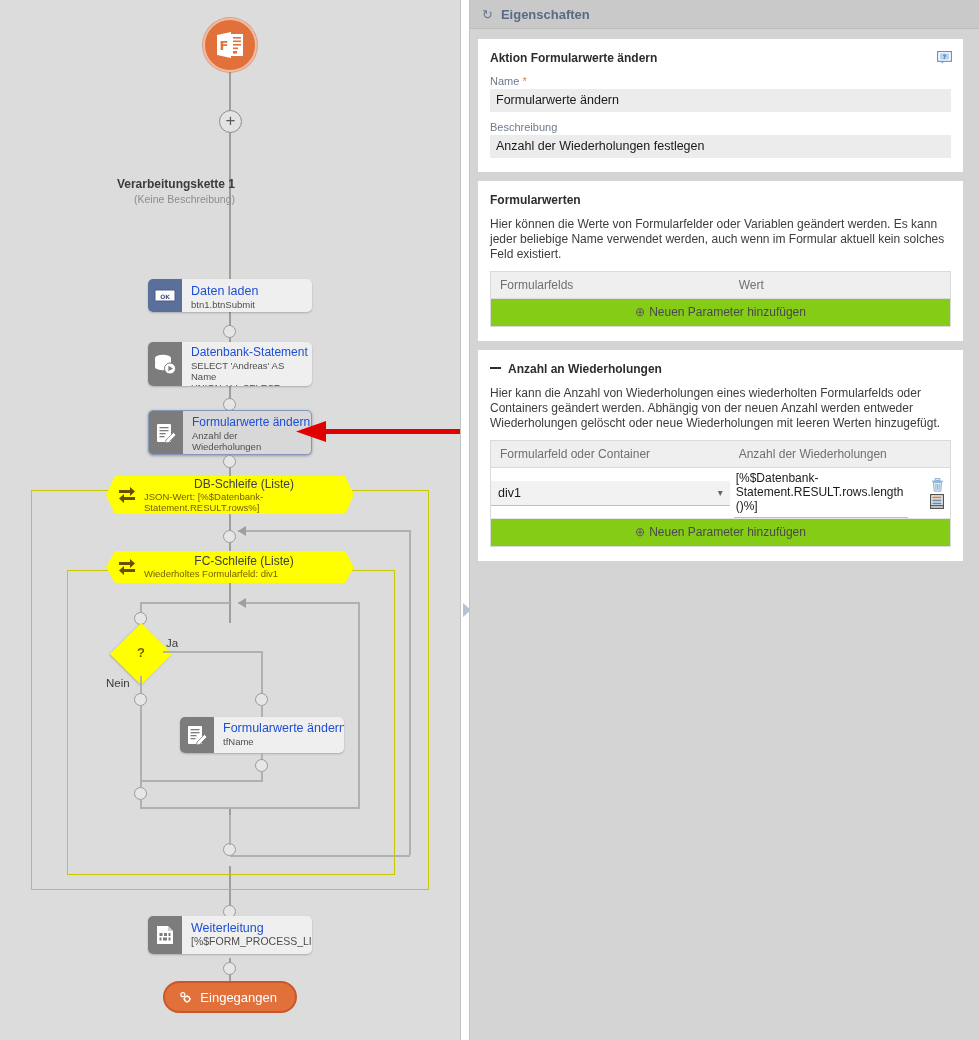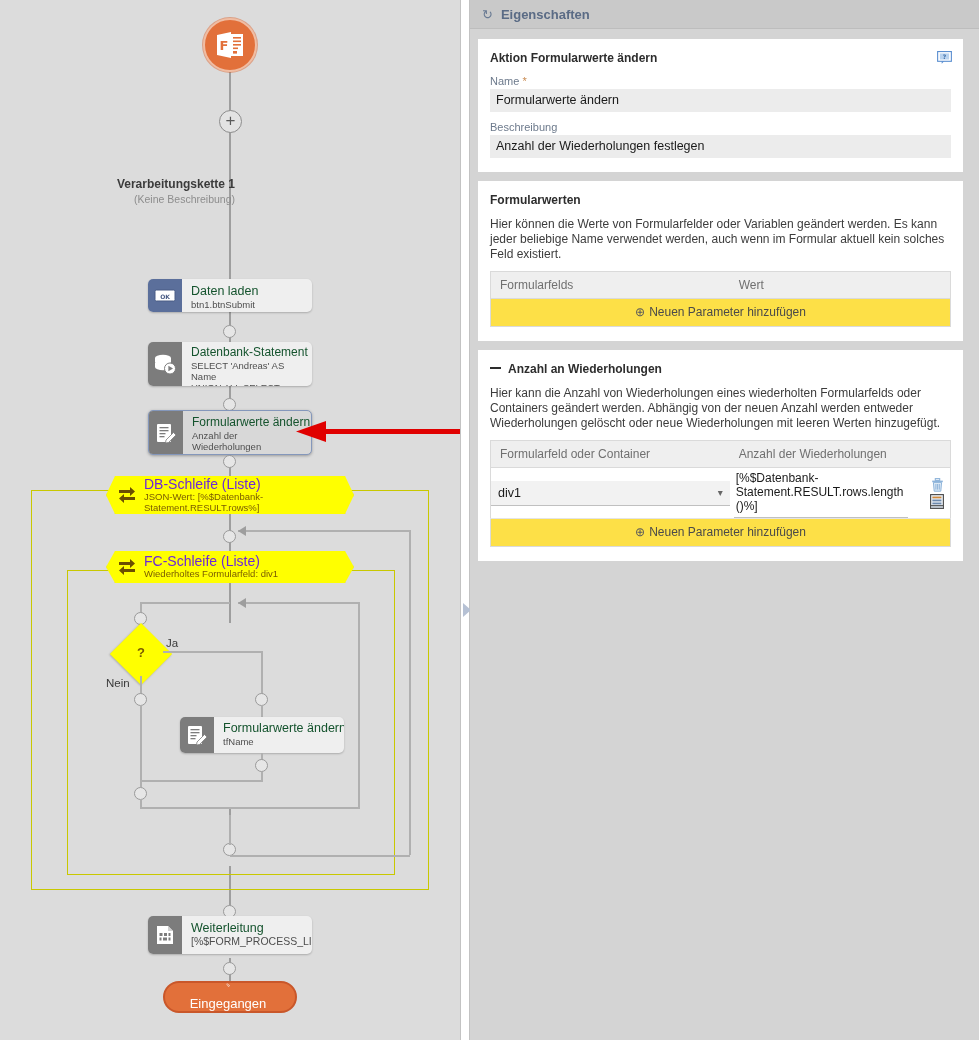--- a/index.html
+++ b/index.html
@@ -96,42 +96,42 @@
     overflow: hidden;
     cursor: pointer;
   }
   .step .ico {
     width: 34px; flex: 0 0 34px;
     display: flex; align-items: center; justify-content: center;
     background: #7c7c7c;
   }
   .step.ico-blue .ico { background: #5b6f9b; }
   .step .txt { padding: 5px 9px 6px 9px; min-width: 0; }
-  .step .title { font-size: 12.5px; color: #14532d; line-height: 14px; white-space: nowrap; }
+  .step .title { font-size: 12.5px; color: #1d4ed8; line-height: 14px; white-space: nowrap; }
   .step .sub { font-size: 9.5px; color: #4e4e4e; line-height: 11px; margin-top: 1px; }
   .step.selected {
     background: #d8d8d8;
     border: 1.5px solid #8497bb;
     box-shadow: 0 1px 3px rgba(0,0,0,.3);
   }
 
   
   .loop {
     position: absolute;
     background: #ffff00;
     display: flex;
     align-items: center;
     padding: 4px 10px 5px 8px;
     box-shadow: 0 1px 2px rgba(0,0,0,.25);
     clip-path: polygon(9px 0, calc(100% - 9px) 0, 100% 50%, calc(100% - 9px) 100%, 9px 100%, 0 50%);
     cursor: pointer;
   }
   .loop .lico { flex: 0 0 26px; display:flex; align-items:center; justify-content:center; }
   .loop .ltxt { padding-left: 4px; }
-  .loop .ltitle { font-size: 14px; color: #6d28d9; line-height: 14px; }
+  .loop .ltitle { font-size: 12px; color: #404040; line-height: 14px; text-align: center; }
   .loop .lsub { font-size: 9.5px; color: #7a5c00; line-height: 11px; }
 
   
   .loopbox {
     position: absolute;
     border: 1.5px solid #c8c800;
     background: transparent;
     pointer-events: none;
   }
 
@@ -251,21 +251,21 @@
   table.ptable td {
     padding: 0;
     border-bottom: 1px solid #e4e4e4;
     vertical-align: middle;
   }
   .addrow {
     text-align: center;
     font-size: 12px; color: #4a4a4a;
     padding: 6px 0 7px 0;
     cursor: pointer;
-    background: #fde047;
+    background: #84cc16;
   }
   .addrow .plus-glyph { color: #5a5a5a; margin-right: 4px; }
 
   .row-cell { padding: 6px 9px; }
   .select-box {
     display: flex; align-items: center; justify-content: space-between;
     background: #f2f2f2;
     border-bottom: 1px solid #c0c0c0;
     padding: 5px 7px 5px 7px;
     font-size: 12.5px; color: #1a1a1a;
@@ -479,21 +479,21 @@
             <rect x="14.5" y="13.5" width="2" height="3" fill="#7c7c7c"></rect>
           </svg>
         </div>
         <div class="txt" style="padding-top:5px;">
           <div class="title">Weiterleitung</div>
           <div class="sub" style="font-size:10.5px;">[%$FORM_PROCESS_LINK%]</div>
         </div>
       </div>
       <div class="conn-dot" style="left:223px; top:962px;"></div>
 
-      <div class="end-node" style="left:163px; top:981px; width:134px;flex-direction:column;">
+      <div class="end-node" style="left:163px; top:981px; width:134px;">
         <svg width="16" height="16" viewBox="0 0 16 16">
           <circle cx="5" cy="5" r="2.6" fill="none" stroke="#ffffff" stroke-width="1.5"></circle>
           <circle cx="10.5" cy="10.5" r="3.4" fill="none" stroke="#ffffff" stroke-width="1.6"></circle>
           <rect x="9.7" y="5.6" width="1.6" height="1.8" fill="#ffffff"></rect>
           <rect x="9.7" y="13.6" width="1.6" height="1.8" fill="#ffffff"></rect>
           <rect x="5.6" y="9.7" width="1.8" height="1.6" fill="#ffffff"></rect>
           <rect x="13.6" y="9.7" width="1.8" height="1.6" fill="#ffffff"></rect>
         </svg>
         <span>Eingegangen</span>
       </div>

